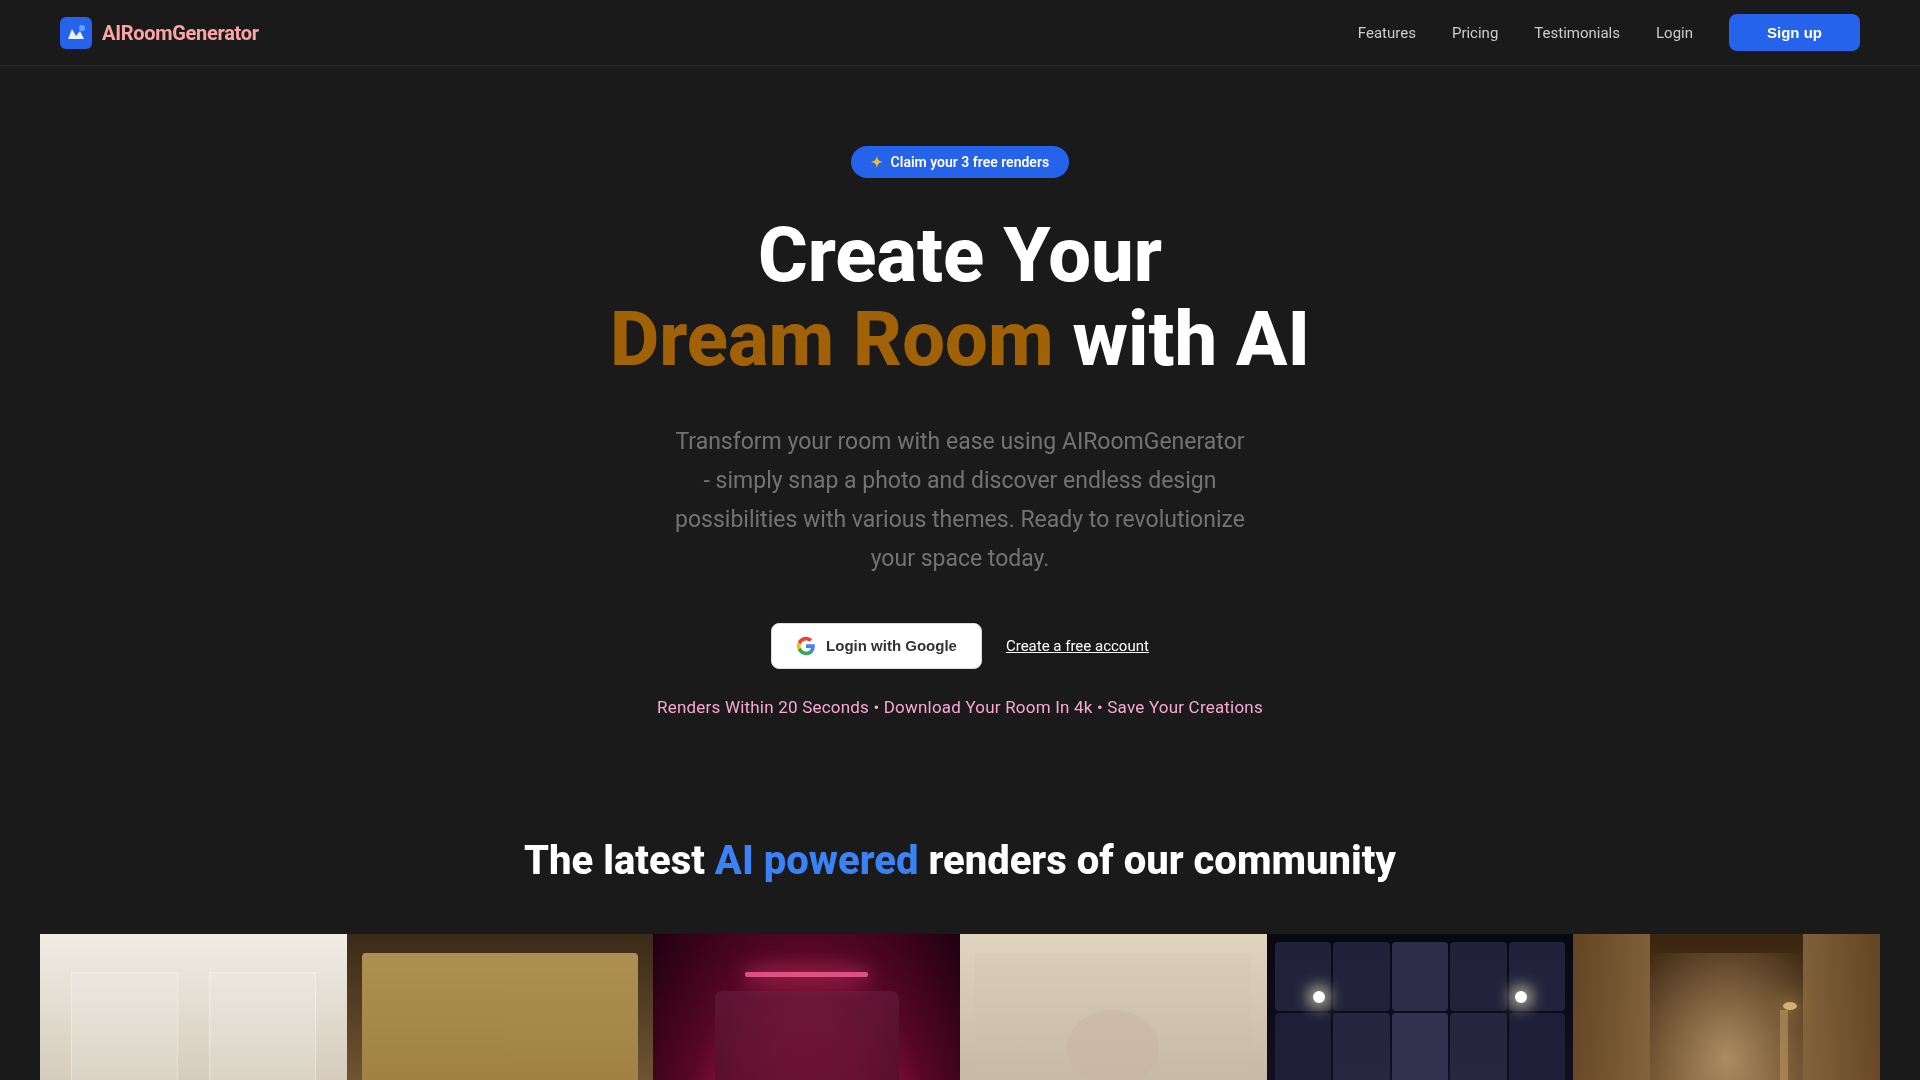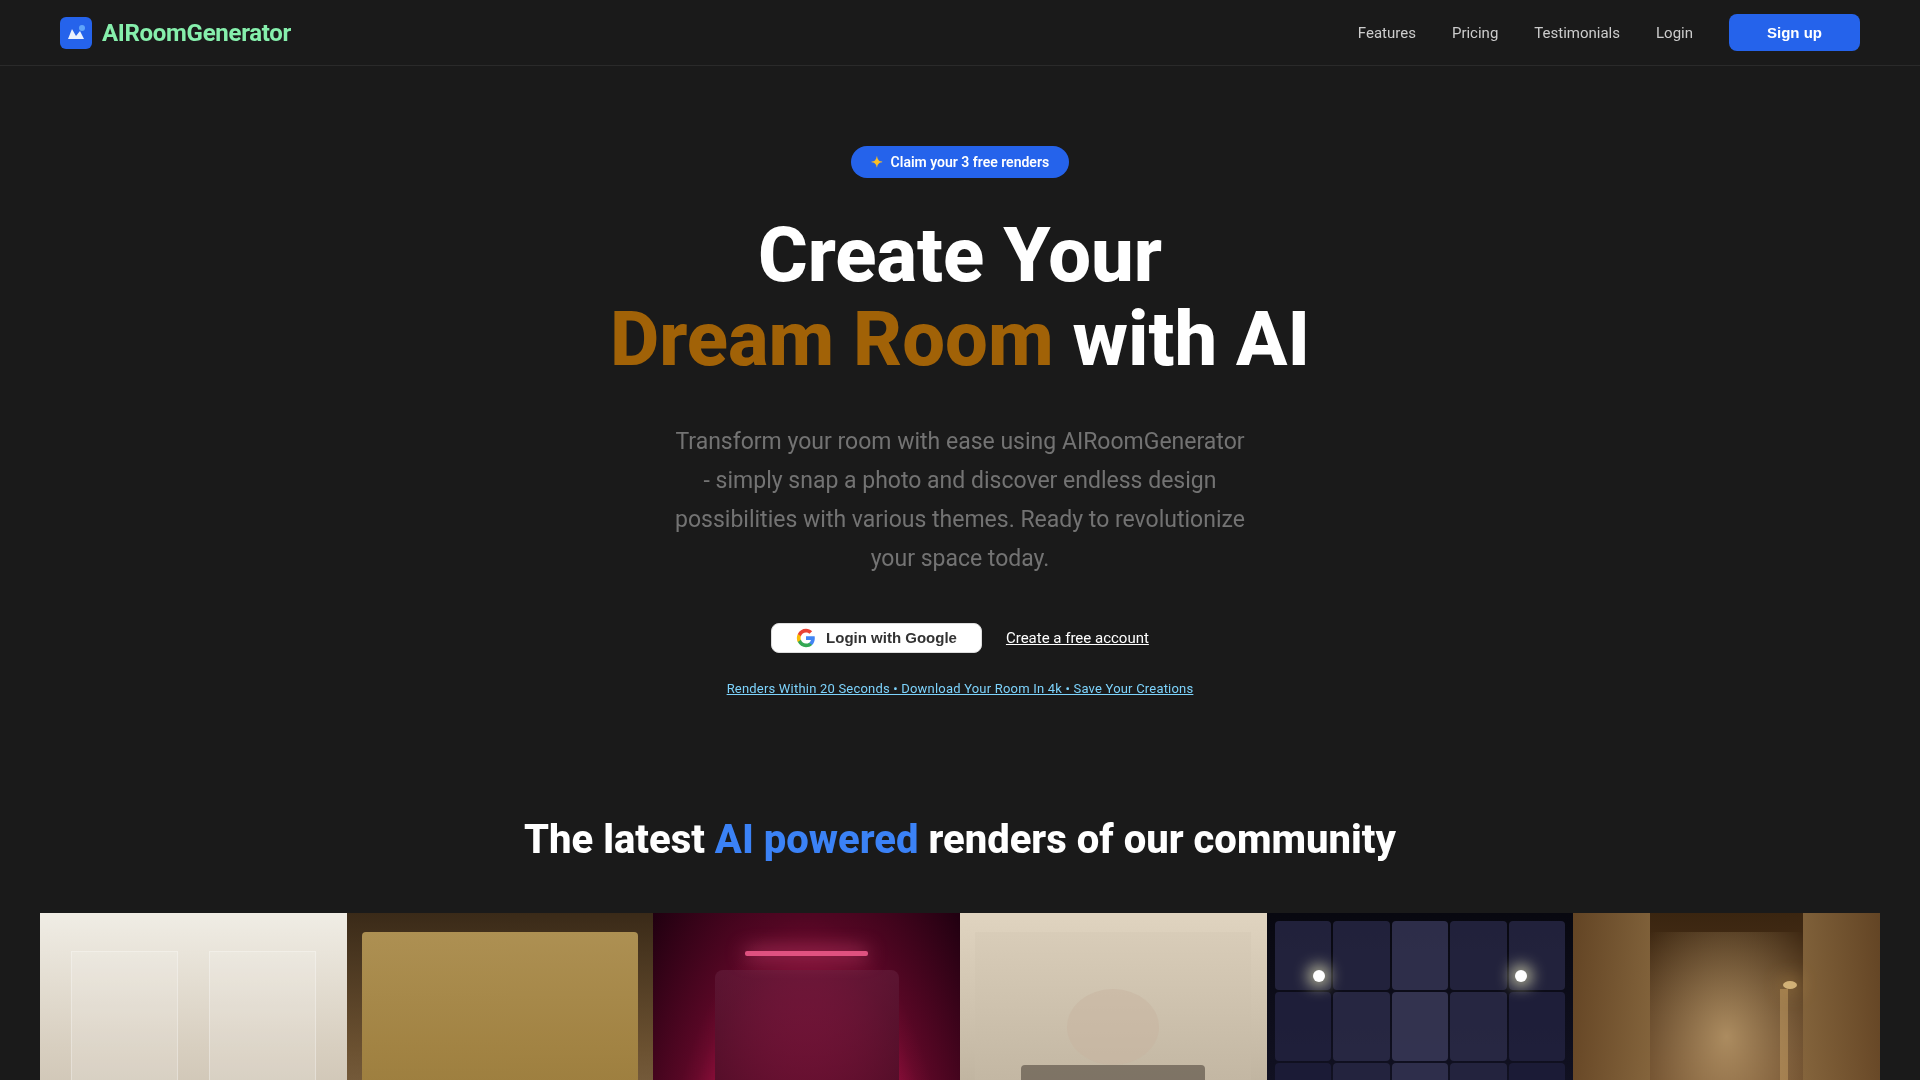--- a/index.html
+++ b/index.html
@@ -31,23 +31,23 @@
       align-items: center;
       gap: 10px;
     }
 
     .logo-icon {
       width: 32px;
       height: 32px;
     }
 
     .logo-text {
-      font-size: 24px;
+      font-size: 20px;
       font-weight: 700;
-      color: #86efac;
+      color: #fca5a5;
       letter-spacing: -0.3px;
     }
 
     nav {
       display: flex;
       align-items: center;
       gap: 36px;
     }
 
     .nav-link {
@@ -124,43 +124,42 @@
     }
 
     .btn-google {
       display: flex;
       align-items: center;
       gap: 10px;
       background: #ffffff;
       color: #333333;
       border: 1px solid #dddddd;
       border-radius: 8px;
-      padding: 4px 24px;
+      padding: 12px 24px;
       font-size: 15px;
       font-weight: 600;
       cursor: pointer;
     }
 
     .google-icon {
       width: 20px;
       height: 20px;
     }
 
     .link-free-account {
       font-size: 15px;
       color: #ffffff;
       text-decoration: underline;
       cursor: pointer;
     }
 
     .features-text {
-      font-size: 13px;
-      color: #7dd3fc;
+      font-size: 17px;
+      color: #f9a8d4;
       letter-spacing: 0.2px;
-      text-decoration: underline;
     }
 
     
     .community-section {
       padding: 60px 40px 0;
       text-align: center;
     }
 
     .community-title {
       font-size: 40px;

